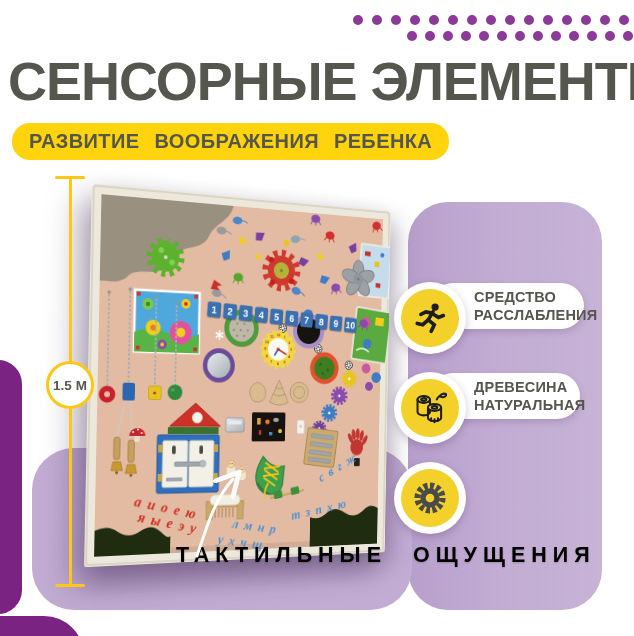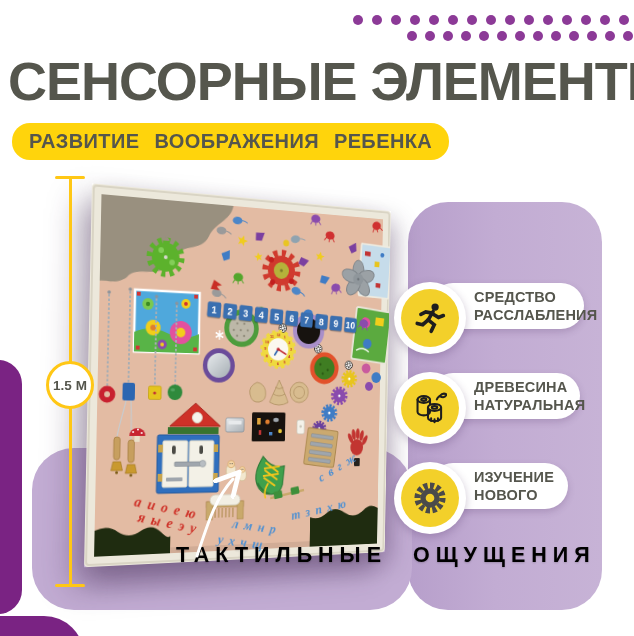--- a/index.html
+++ b/index.html
@@ -541,24 +541,20 @@
             <path d="M16,24 v2.5 M19,25 v2.5 M22,24 v2.5"></path>
             <path d="M23.5,4.5 q3,-3.5 6,-1.5 q-1.5,4 -6,1.5 Z"></path>
             <path d="M23.5,4.5 q-2,1 -2.5,3"></path>
           </g>
         </svg>
       </div>
     </div>
   </div>
 
   <div class="badge b3" style="top:462px" data-name="badge-learning">
-    <div class="b-pill" data-name="badge-label">
-      <span class="b-line" data-name="badge-line">ИЗУЧЕНИЕ</span>
-      <span class="b-line" data-name="badge-line">НОВОГО</span>
-    </div>
     <div class="b-circle" data-name="badge-circle">
       <div class="b-inner" data-name="gear-icon">
         <svg width="34" height="34" viewBox="0 0 30 30">
           <circle cx="15" cy="15" r="11" fill="none" stroke="#4A4A4A" stroke-width="5.5" pathLength="96" stroke-dasharray="5 3"></circle>
           <circle cx="15" cy="15" r="8.5" fill="#4A4A4A"></circle>
           <circle cx="15" cy="15" r="3.8" fill="#F3D02A"></circle>
         </svg>
       </div>
     </div>
   </div>

